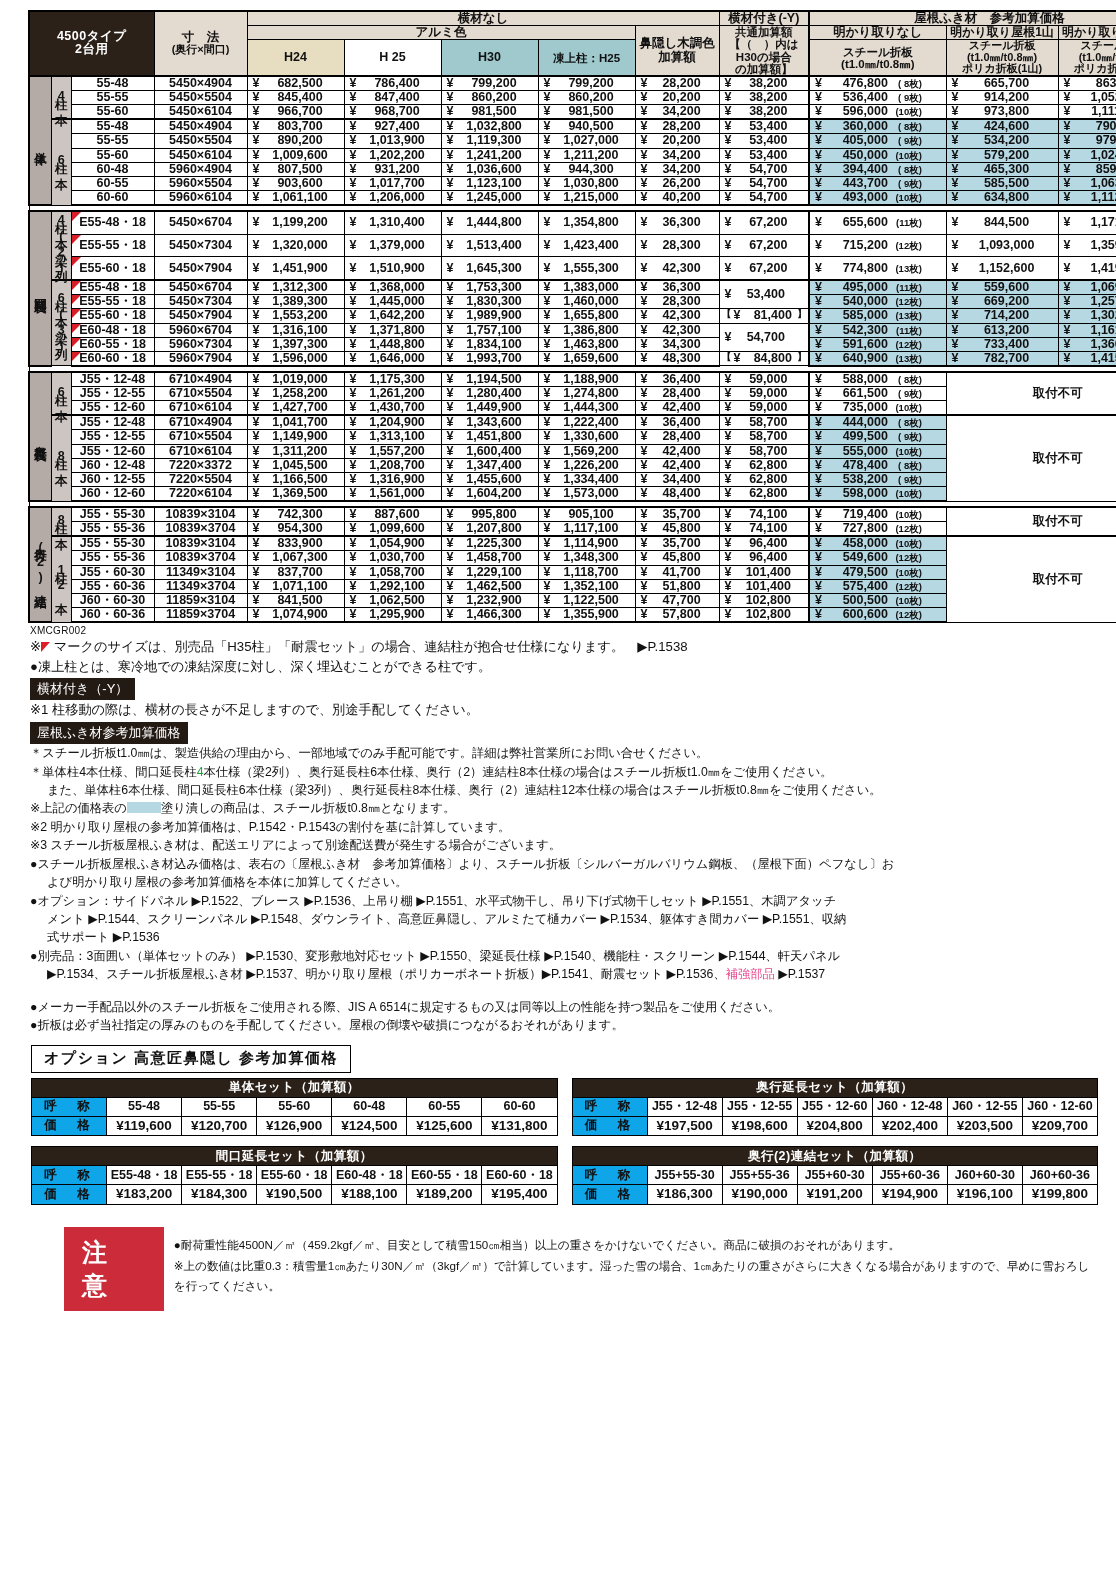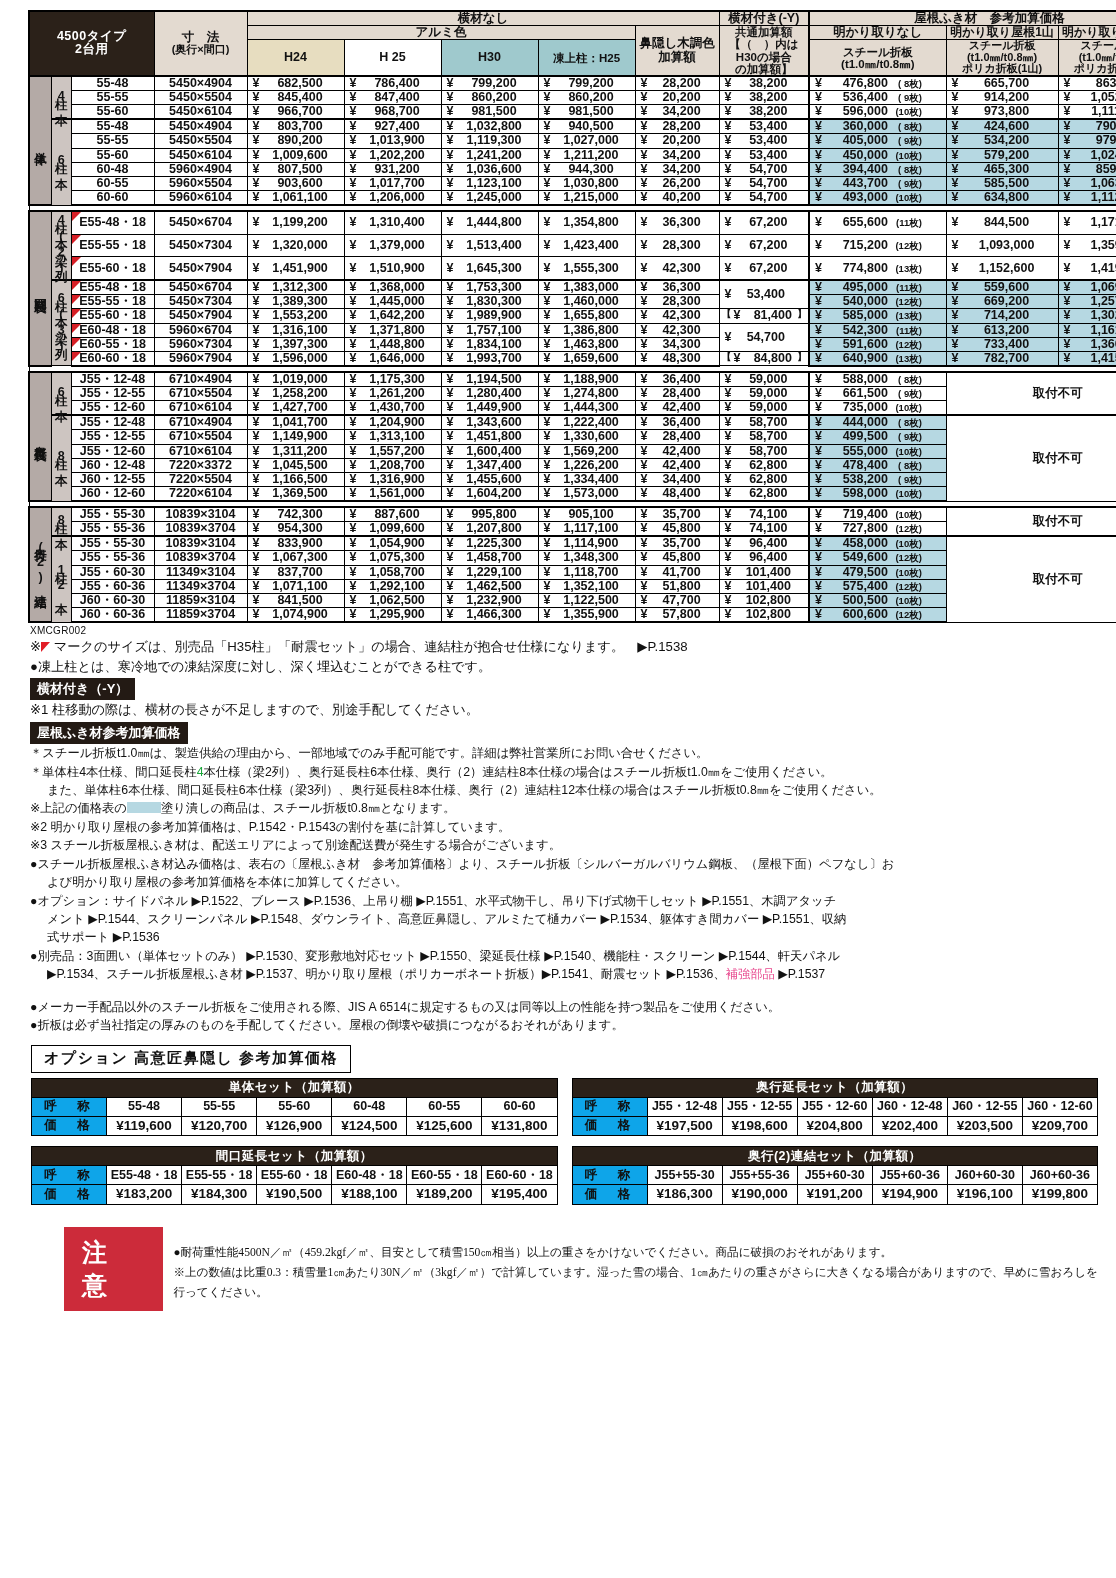--- a/index.html
+++ b/index.html
@@ -53,42 +53,42 @@
   col.c-grp{width:22px}  col.c-sub{width:20px}  col.c-name{width:83px}
   col.c-dim{width:93px}  col.c-p{width:97px}    col.c-hana{width:84px}
   col.c-yoko{width:90px} col.c-st{width:137px}  col.c-m1{width:112px} col.c-m3{width:112px}
 
   
   .code { font-size:10px; margin:2px 0 1px 2px; letter-spacing:.3px; }
   .notes { font-size:13.2px; line-height:1.48; margin-left:2px; }
   .notes p { margin:0; }
   .redtri { display:inline-block; width:0;height:0;
             border-top:10px solid #e11d26; border-right:9px solid transparent; vertical-align:-1px; }
-  .tag { display:inline-block; background:#231a14; color:#fff; padding:1px 7px 2px 7px; font-weight:bold; font-size:13px; margin:2px 0 0 0;}
+  .tag { display:inline-block; background:#231a14; color:#fff; padding:1px 7px 2px 7px; font-weight:normal; font-size:13px; margin:2px 0 0 0;}
   .small { font-size:12.3px; line-height:1.5; }
   .swatch { display:inline-block; width:34px; height:11px; background:#b6d8e2; vertical-align:-1px; }
   .green { color:#19a638; }
   .pink { color:#e8488e; }
   .indent { padding-left:17px; display:block; }
 
   
   .opt-title { display:inline-block; border:1.5px solid #000; font-weight:bold; font-size:15px;
                padding:3px 12px 4px 12px; letter-spacing:1.5px; margin:10px 0 5px 3px;}
   .opt-wrap { display:flex; gap:14px; margin-left:3px; }
   table.opt { border-collapse:collapse; table-layout:fixed; width:528px; }
   table.opt td { border:1px solid #000; text-align:center; font-weight:bold; font-size:12.5px;
                  padding:2px 1px; height:19px; line-height:1.1; }
   table.opt td.cap { background:#2b2119; color:#fff; font-size:12.5px; letter-spacing:.5px; }
   table.opt td.lbl { background:#0ea5e9; letter-spacing:4px; font-size:12.5px; }
   table.opt td.val { font-size:13.5px; }
   table.opt td.nm { font-size:12.5px; }
   .opt2 { margin-top:10px; }
 
   
-  .caution { display:flex; margin:22px 0 0 36px; align-items:center;font-family:Liberation Serif, serif; }
+  .caution { display:flex; margin:22px 0 0 36px; align-items:flex-start; }
   .caution .badge { background:#cc2b3a; color:#fff; font-weight:bold; font-size:25px;
                     letter-spacing:6px; padding:9px 14px 9px 18px; display:flex; align-items:center; }
   .caution .body { padding:8px 0 0 10px; font-size:11.6px; line-height:1.75; font-weight:normal; }
 </style>
 </head>
 <body>
 
 <div class="page">
 
   
@@ -546,21 +546,21 @@
           <td class="price  thick-top"><span class="yen">¥</span><span>1,114,900</span></td>
           <td class="price  thick-top"><span class="yen">¥</span><span>35,700</span></td>
           <td class="price thick-right thick-top"><span class="yen">¥</span><span>96,400</span></td>
           <td class="price thick-left thick-top blue"><span class="yen">¥</span><span>458,000</span><span class="cnt">(10枚)</span></td>
           <td class="nofit thick-right thick-top" colspan="2" rowspan="6">取付不可</td>
         </tr>
         <tr>
           <td class="name-cell"><span>J55・55-36</span></td>
           <td class="">10839×3704</td>
           <td class="price "><span class="yen">¥</span><span>1,067,300</span></td>
-          <td class="price "><span class="yen">¥</span><span>1,075,300</span></td>
+          <td class="price "><span class="yen">¥</span><span>1,030,700</span></td>
           <td class="price "><span class="yen">¥</span><span>1,458,700</span></td>
           <td class="price "><span class="yen">¥</span><span>1,348,300</span></td>
           <td class="price "><span class="yen">¥</span><span>45,800</span></td>
           <td class="price thick-right"><span class="yen">¥</span><span>96,400</span></td>
           <td class="price thick-left blue"><span class="yen">¥</span><span>549,600</span><span class="cnt">(12枚)</span></td>
         </tr>
         <tr>
           <td class="name-cell"><span>J55・60-30</span></td>
           <td class="">11349×3104</td>
           <td class="price "><span class="yen">¥</span><span>837,700</span></td>

